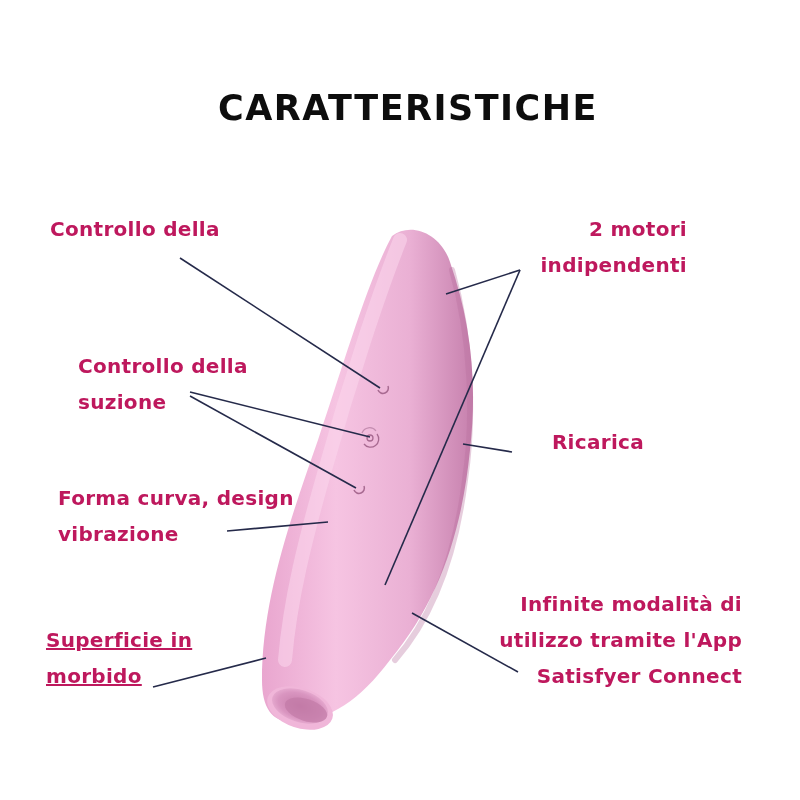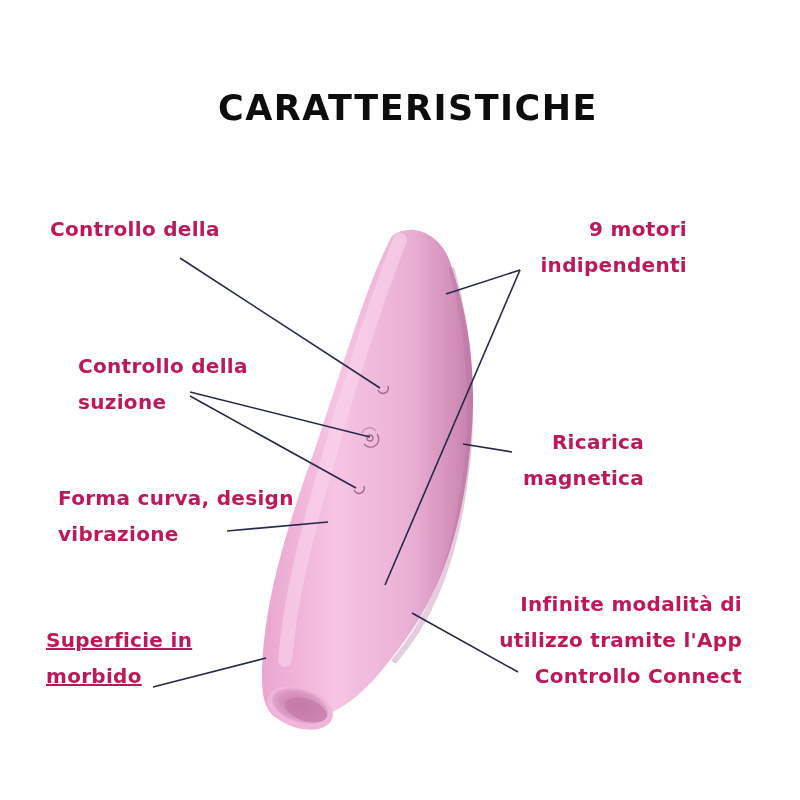--- a/index.html
+++ b/index.html
@@ -112,41 +112,40 @@
     <line x1="412" y1="613" x2="518" y2="672"></line>
     <line x1="153" y1="687" x2="266" y2="658"></line>
   </g>
 </svg>
 
 <div class="label" style="left:50px; top:211px;">
   <span>Controllo della</span>
 </div>
 
 <div class="label right" style="right:113px; top:211px;">
-  <span>9 motori</span>
+  <span>2 motori</span>
   <span>indipendenti</span>
 </div>
 
 <div class="label" style="left:78px; top:348px;">
   <span>Controllo della</span>
   <span>suzione</span>
 </div>
 
 <div class="label right" style="right:156px; top:424px;">
   <span>Ricarica</span>
-  <span>magnetica</span>
 </div>
 
 <div class="label" style="left:58px; top:480px;">
   <span>Forma curva, design</span>
   <span>vibrazione</span>
 </div>
 
 <div class="label right" style="right:58px; top:586px;">
   <span>Infinite modalità di</span>
   <span>utilizzo tramite l'App</span>
-  <span>Controllo Connect</span>
+  <span>Satisfyer Connect</span>
 </div>
 
 <div class="label" style="left:46px; top:622px;text-decoration:underline;">
   <span>Superficie in</span>
   <span>morbido</span>
 </div>
 
 </body></html>

